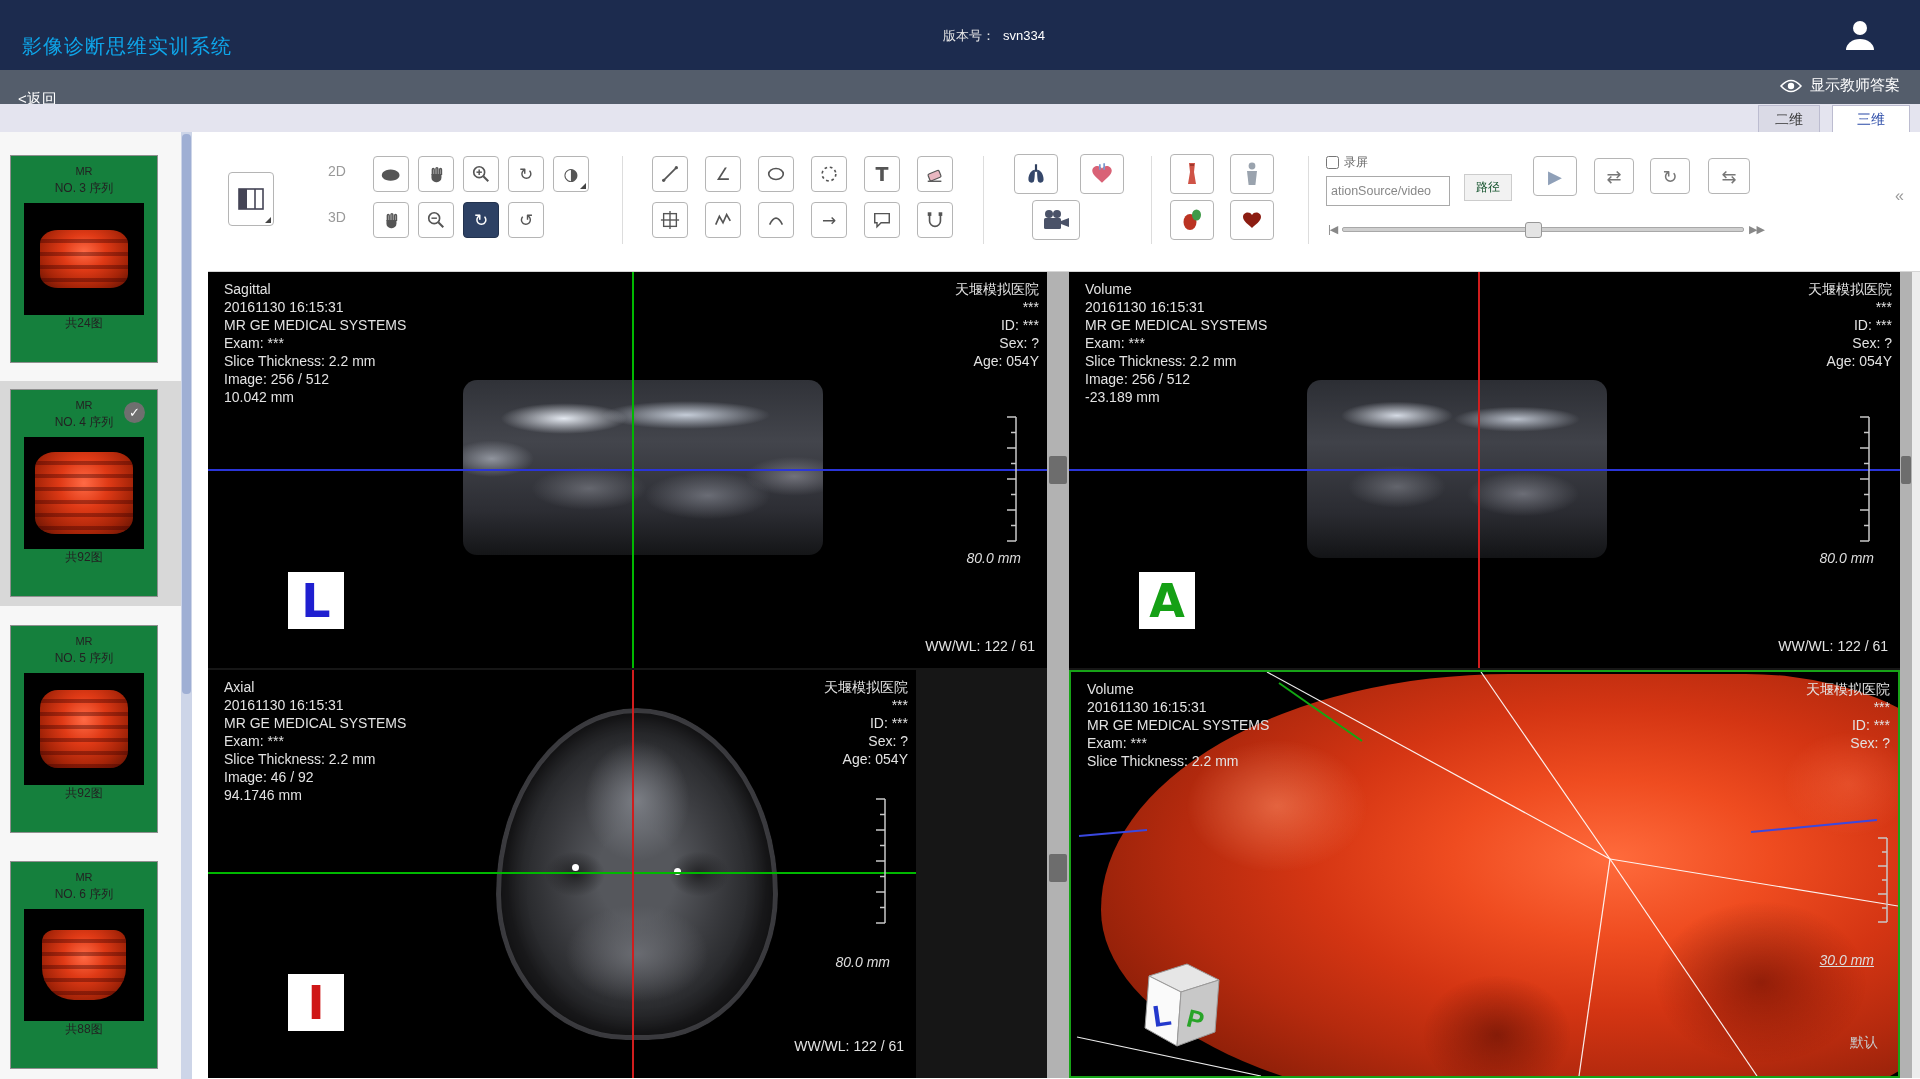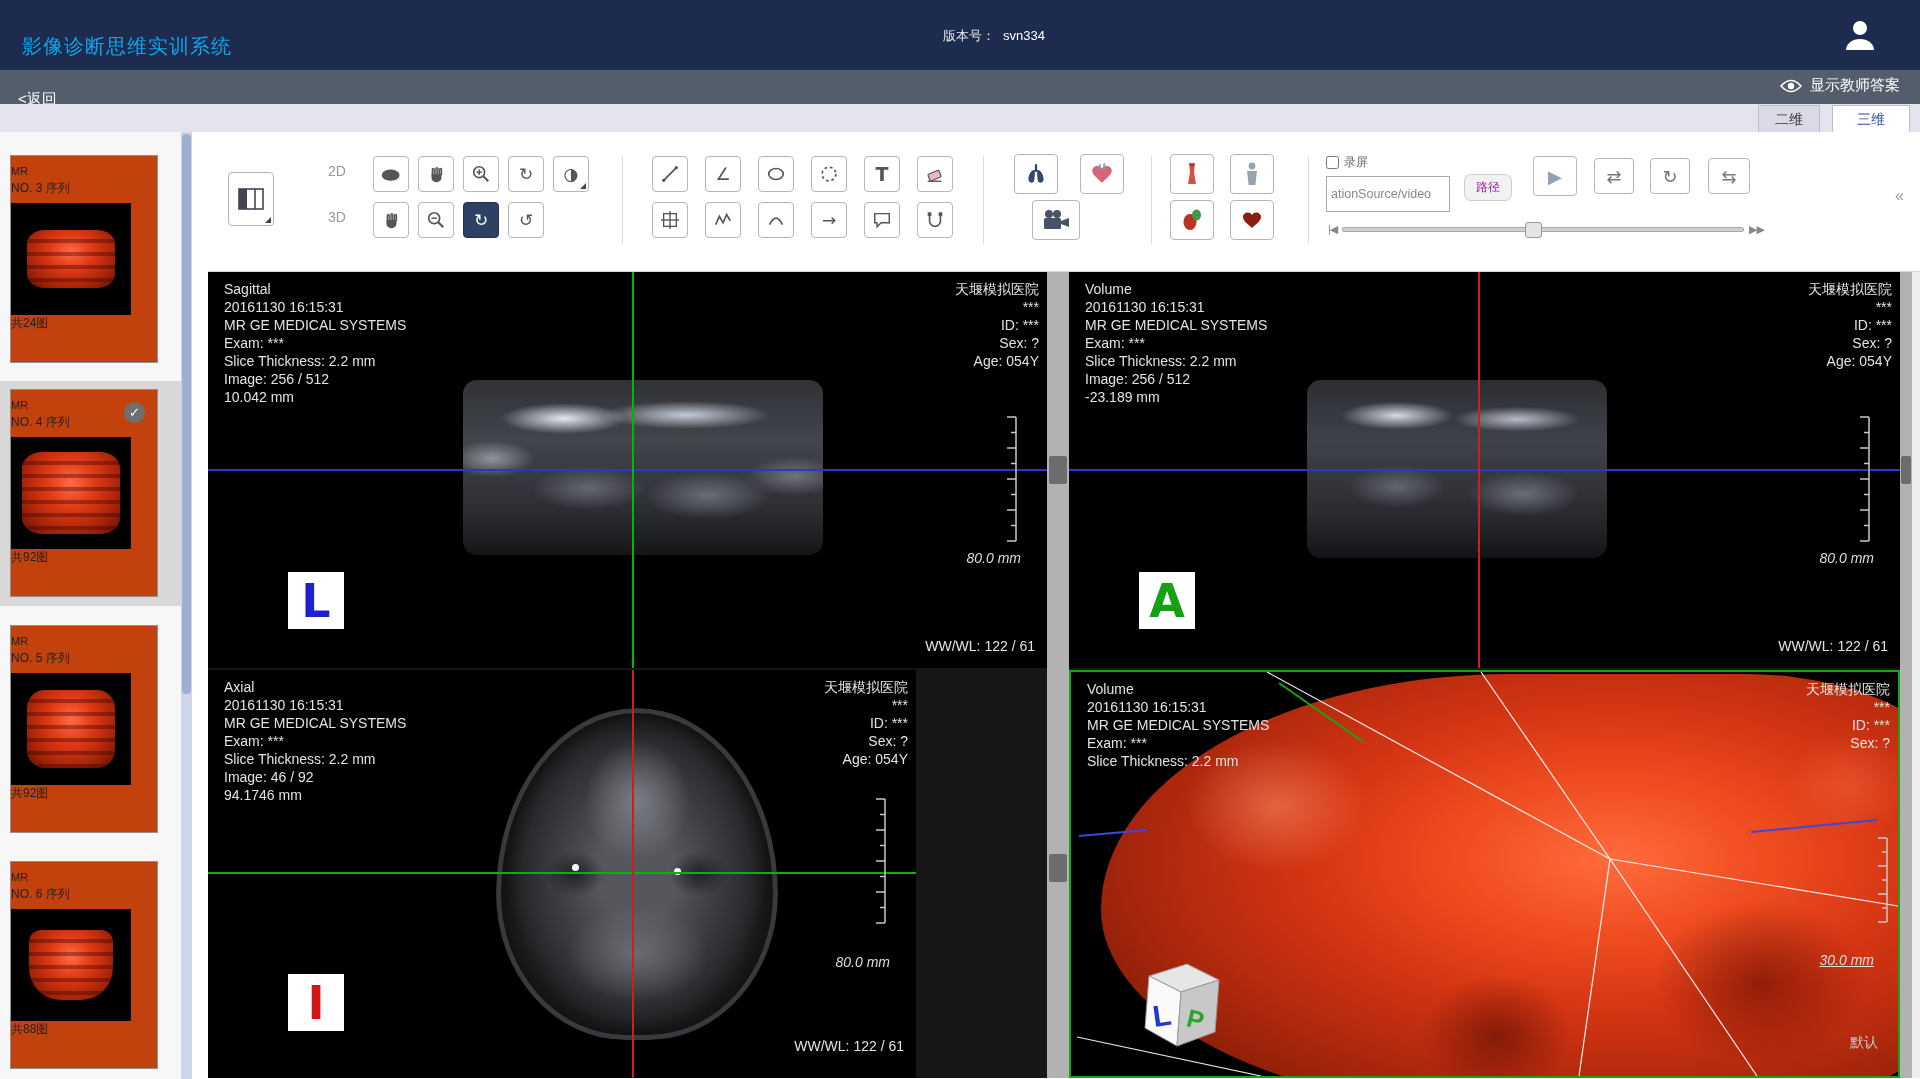--- a/index.html
+++ b/index.html
@@ -24,21 +24,21 @@
   .tab { position:absolute; top:1px; height:27px; line-height:26px; text-align:center; font-size:14px; cursor:pointer; }
   .tab-2d { right:100px; width:62px; background:#dadae6; color:#333; border:1px solid #bcbcd0; border-bottom:none; }
   .tab-3d { right:10px; width:78px; background:#fff; color:#2b4ba8; border:1px solid #bcbcd0; border-bottom:none; }
   
   .content { display:flex; height:947px; }
   .sidebar { position:relative; width:192px; background:#f7f7f7; flex:none; }
   .spacer { width:16px; background:#fff; flex:none; }
   .main { position:relative; width:1712px; flex:none; }
   
   .sel-wrap { position:absolute; left:0; top:249px; width:181px; height:225px; background:#d8d8d8; }
-  .series-card { position:absolute; left:10px; width:148px; height:208px; background:#c2410c; border:1px solid #8f8f8f; display:flex; flex-direction:column; align-items:flex-start; cursor:pointer; }
+  .series-card { position:absolute; left:10px; width:148px; height:208px; background:#15803d; border:1px solid #8f8f8f; display:flex; flex-direction:column; align-items:center; cursor:pointer; }
   #card1{top:23px} #card2{top:257px} #card3{top:493px} #card4{top:729px}
   .card-mod { margin-top:9px; font-size:11px; color:#222; }
   .card-title { margin-top:3px; font-size:12px; color:#222; }
   .thumb { margin-top:6px; width:120px; height:112px; background:#000; position:relative; overflow:hidden; }
   .thumb-shape { position:absolute; left:50%; top:50%; transform:translate(-50%,-50%);
     background:radial-gradient(ellipse at 50% 38%, #ff6a45 0%, #e03a16 35%, #a62408 70%, #5e1203 100%); }
   .thumb-shape::after { content:""; position:absolute; inset:0; border-radius:inherit;
     background:repeating-linear-gradient(180deg, transparent 0 9px, rgba(60,0,0,.38) 9px 13px); }
   #card1 .thumb-shape { width:88px; height:58px; border-radius:18px/14px; }
   #card2 .thumb-shape { width:98px; height:82px; border-radius:20px/16px; }
@@ -58,22 +58,22 @@
   .group { position:absolute; display:flex; gap:9px; }
   .gm { gap:17px; }
   .tb-sep { position:absolute; top:24px; height:88px; width:1px; background:#ddd; }
   .tb-label { position:absolute; font-size:14px; color:#999; }
   .tb-layout { position:absolute; left:20px; top:40px; width:46px; height:54px; border:1px solid #b5b5b5; border-radius:4px;
     background:#fff; display:flex; align-items:center; justify-content:center; cursor:pointer; }
   .corner { position:absolute; right:2px; bottom:2px; width:0; height:0; border-left:6px solid transparent; border-bottom:6px solid #444; }
   .scalex { display:inline-block; transform:scaleX(1.55); font-size:15px; }
   .record-box { position:absolute; left:1118px; top:22px; display:flex; align-items:center; gap:5px; font-size:12px; color:#666; }
   .record-box input { width:13px; height:13px; margin:0; }
-  .video-input { position:absolute; left:1118px; top:44px; width:124px; height:36px; border:1px solid #a9a9a9; font-size:12.5px; color:#888; padding:0 4px; background:#fff; }
-  .path-btn { position:absolute; left:1256px; top:42px; width:48px; height:27px; background:#f2f2f2; border:1px solid #ccc; color:#a21caf; font-size:12px; border-radius:7px; cursor:default; }
+  .video-input { position:absolute; left:1118px; top:44px; width:124px; height:30px; border:1px solid #a9a9a9; font-size:12.5px; color:#888; padding:0 4px; background:#fff; }
+  .path-btn { position:absolute; left:1256px; top:42px; width:48px; height:27px; background:#f2f2f2; border:1px solid #ccc; color:#14532d; font-size:12px; border-radius:0; cursor:default; }
   .big-btn { position:absolute; width:44px; height:40px; border:1px solid #b5b5b5; border-radius:4px; background:#fff; color:#8fa0b8; font-size:18px; cursor:pointer; font-family:"DejaVu Sans",sans-serif; }
   .gray-btn { color:#777; font-size:18px; }
   .timeline { position:absolute; left:1120px; top:88px; width:436px; height:18px; display:flex; align-items:center; color:#888; }
   .tl-left { font-size:11px; margin-right:5px; letter-spacing:-1px; }
   .tl-right { font-size:11px; margin-left:5px; letter-spacing:-1px; }
   .tl-track { position:relative; flex:1; height:5px; background:#cfcfcf; border:1px solid #a8a8a8; border-radius:2px; cursor:pointer; }
   .tl-handle { position:absolute; left:182px; top:-6px; width:17px; height:16px; background:#e4e4e4; border:1px solid #979797; border-radius:3px; cursor:grab; }
   .collapse { position:absolute; right:10px; top:54px; color:#999; font-size:16px; background:none; border:none; cursor:pointer; }
   .organ-btn { width:44px; height:40px; }
   

